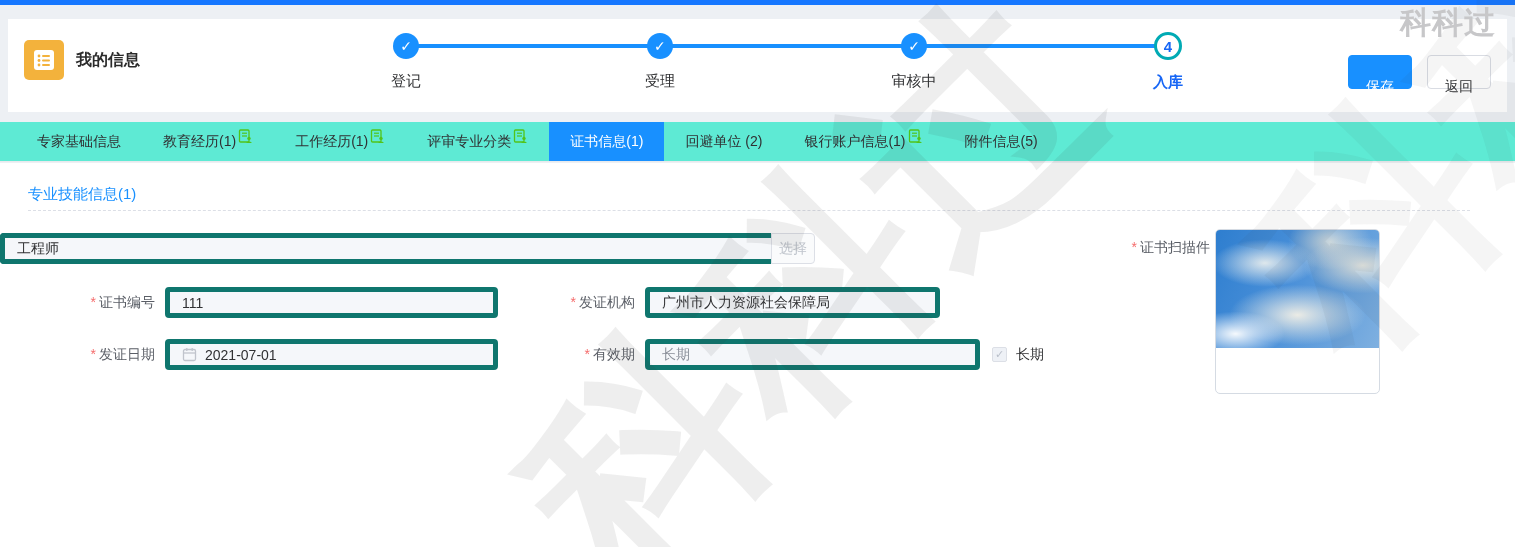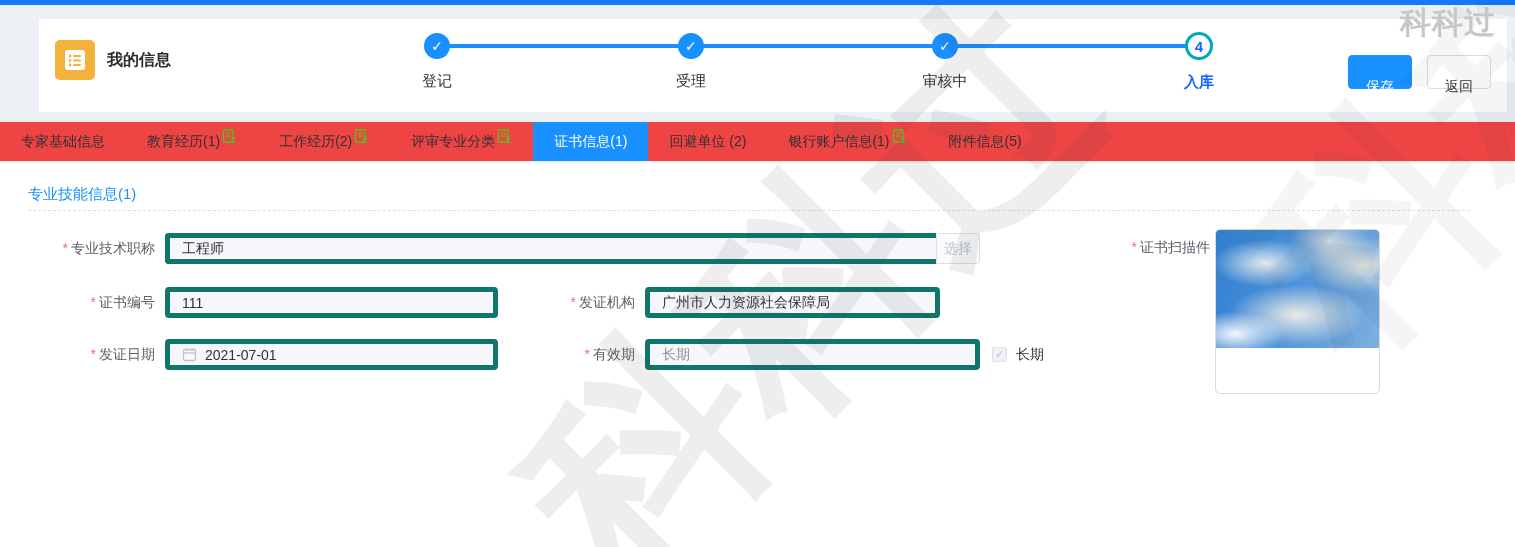--- a/index.html
+++ b/index.html
@@ -9,21 +9,21 @@
     background:#edf0f4;
     font-family:"Liberation Sans","DejaVu Sans",sans-serif;
     font-size:14px;
     color:#303133;
     overflow:hidden;
   }
   
   .topbar { position:absolute; left:0; top:0; width:100%; height:5px; background:#1677ff; }
 
   
-  .header-card { position:absolute; left:8px; right:8px; top:19px; height:93px; background:#fff;margin-left:31px; }
+  .header-card { position:absolute; left:8px; right:8px; top:19px; height:93px; background:#fff; }
   .title-wrap { position:absolute; left:16px; top:21px; display:flex; align-items:flex-start; }
   .app-icon {
     width:40px; height:40px; border-radius:5px; background:#f3b23c;
     display:flex; align-items:center; justify-content:center; margin-right:12px;
   }
   .page-title { font-size:16px; font-weight:bold; color:#2b2b2b; line-height:40px; }
 
   
   .stepper { position:absolute; left:398px; top:14px; width:762px; height:70px; }
   .stepper .line { position:absolute; left:0; right:0; top:11px; height:4px; background:#1890ff; }
@@ -41,22 +41,22 @@
   .step .step-label { margin-top:13px; font-size:15px; color:#303133; }
   .step.current .step-label { color:#1766f5; font-weight:bold; }
 
   .header-buttons { position:absolute; right:16px; top:36px; display:flex; gap:15px; }
   .btn { height:30px; padding:16px 17px; border-radius:4px; font-size:14px; line-height:28px;
          cursor:pointer; border:1px solid transparent; }
   .btn-primary { background:#1890ff; color:#fff; border-color:#1890ff; }
   .btn-default { background:#fff; color:#303133; border-color:#d9dce3; }
 
   
-  .tabs-row { position:absolute; left:0; right:0; top:122px; height:40px; background:#ef4444;
-              border-bottom:1px solid #e8eaed; display:flex; padding-left:0; }
+  .tabs-row { position:absolute; left:0; right:0; top:122px; height:40px; background:#5eead4;
+              border-bottom:1px solid #e8eaed; display:flex; padding-left:16px; }
   .tab { padding:0 21px; line-height:39px; cursor:pointer; display:flex; align-items:center; white-space:nowrap; }
   .tab .tab-icon { margin-left:2px; position:relative; top:-5px; }
   .tab.active { background:#1890ff; color:#fff;flex-direction:column; }
 
   
   .content { position:absolute; left:0; right:0; top:163px; bottom:0; background:#fff; }
   .section-title { position:absolute; left:28px; top:22px; color:#1890ff; font-size:15px; font-weight:normal; }
   .section-divider { position:absolute; left:28px; right:45px; top:47px; border-bottom:1px dashed #dcdfe6; }
 
   .frow { position:absolute; display:flex; align-items:center; height:31px; }
@@ -172,21 +172,21 @@
     <span>教育经历(1)</span>
     <svg class="tab-icon" width="15" height="15" viewBox="0 0 15 15">
       <rect x="1.5" y="1" width="9.5" height="12" rx="1" fill="none" stroke="#52c41a" stroke-width="1.3"></rect>
       <line x1="4" y1="4.2" x2="9" y2="4.2" stroke="#52c41a" stroke-width="1.2"></line>
       <line x1="4" y1="7" x2="9" y2="7" stroke="#52c41a" stroke-width="1.2"></line>
       <circle cx="11" cy="9.4" r="1.7" fill="#52c41a"></circle>
       <path d="M8 14 q3 -2.8 6 0 z" fill="#52c41a"></path>
     </svg>
   </div>
   <div class="tab">
-    <span>工作经历(2)</span>
+    <span>工作经历(1)</span>
     <svg class="tab-icon" width="15" height="15" viewBox="0 0 15 15">
       <rect x="1.5" y="1" width="9.5" height="12" rx="1" fill="none" stroke="#52c41a" stroke-width="1.3"></rect>
       <line x1="4" y1="4.2" x2="9" y2="4.2" stroke="#52c41a" stroke-width="1.2"></line>
       <line x1="4" y1="7" x2="9" y2="7" stroke="#52c41a" stroke-width="1.2"></line>
       <circle cx="11" cy="9.4" r="1.7" fill="#52c41a"></circle>
       <path d="M8 14 q3 -2.8 6 0 z" fill="#52c41a"></path>
     </svg>
   </div>
   <div class="tab">
     <span>评审专业分类</span>
@@ -225,23 +225,20 @@
     <span>附件信息(5)</span>
   </div>
 </div>
 
 <div class="content">
 
   <div class="section-title">专业技能信息(1)</div>
   <div class="section-divider"></div>
 
   <div class="frow" style="left:0; top:70px; width:1000px;">
-    <div class="flabel">
-      <span class="req">*</span><span>专业技术职称</span>
-    </div>
     <div class="input-group" style="width:815px;">
       <div class="finput">工程师</div>
       <div class="group-append">选择</div>
     </div>
   </div>
 
   <div class="frow" style="left:0; top:124px; width:1000px;">
     <div class="flabel">
       <span class="req">*</span><span>证书编号</span>
     </div>

